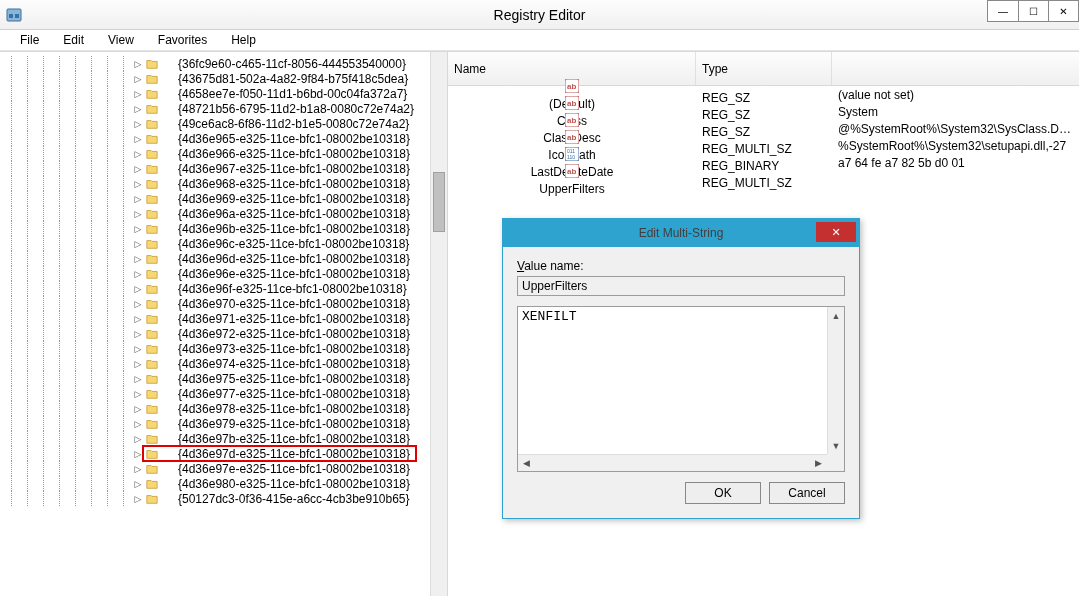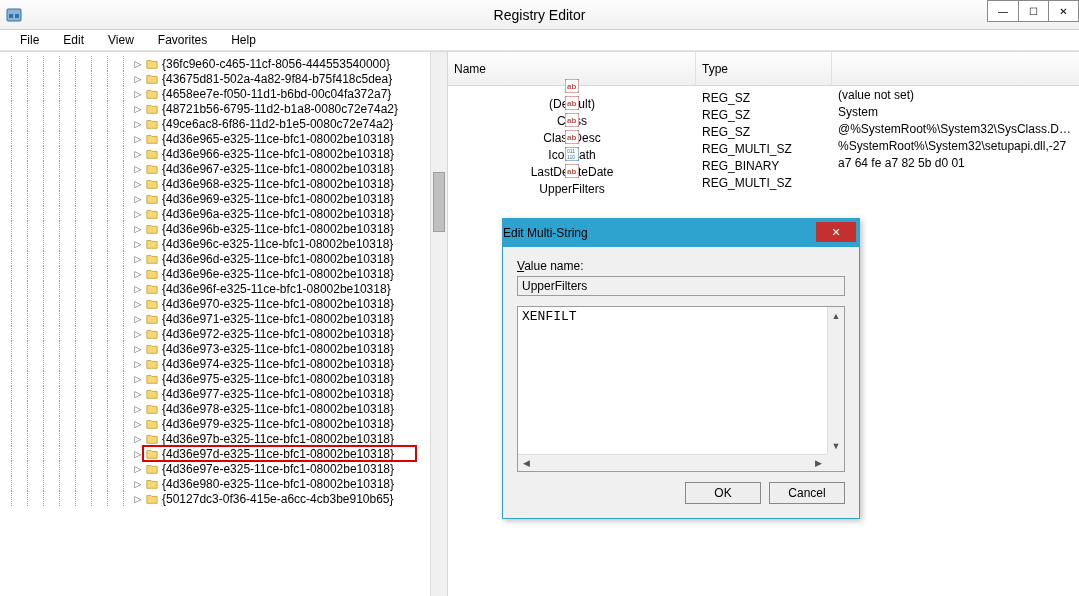--- a/index.html
+++ b/index.html
@@ -114,21 +114,21 @@
     display: inline-flex;
     align-items: center; justify-content: center;
     color: #555;
     font-size: 9px;
     margin-right: 1px;
   }
   .folder-icon {
     width: 14px; height: 12px;
     margin-right: 3px;
   }
-  .tree-label { cursor: default; }
+  .tree-label { cursor: default; margin-left: 16px; }
   .tree-row.selected {
     position: relative;
   }
   .tree-row.selected .sel-box {
     position: absolute;
     left: 138px;
     right: 30px;
     top: -1px; bottom: -1px;
     border: 2px solid #e00000;
     pointer-events: none;
@@ -180,22 +180,22 @@
     box-shadow: 2px 2px 6px rgba(0,0,0,0.25);
   }
   .dialog-title {
     height: 28px;
     background: #2fa3cf;
     display: flex;
     align-items: center;
     position: relative;
   }
   .dialog-title .t {
-    position: absolute; left:0; right:0; 
-    color: #000000;
+    position: absolute; left:0; right:0; text-align:center;
+    color: #404040;
     font-size: 12px;
   }
   .dialog-close {
     position: absolute;
     right: 3px; top: 3px;
     width: 40px; height: 20px;
     background: #c43030;
     color: #fff;
     display: flex; align-items:center; justify-content:center;
     font-size: 11px;

